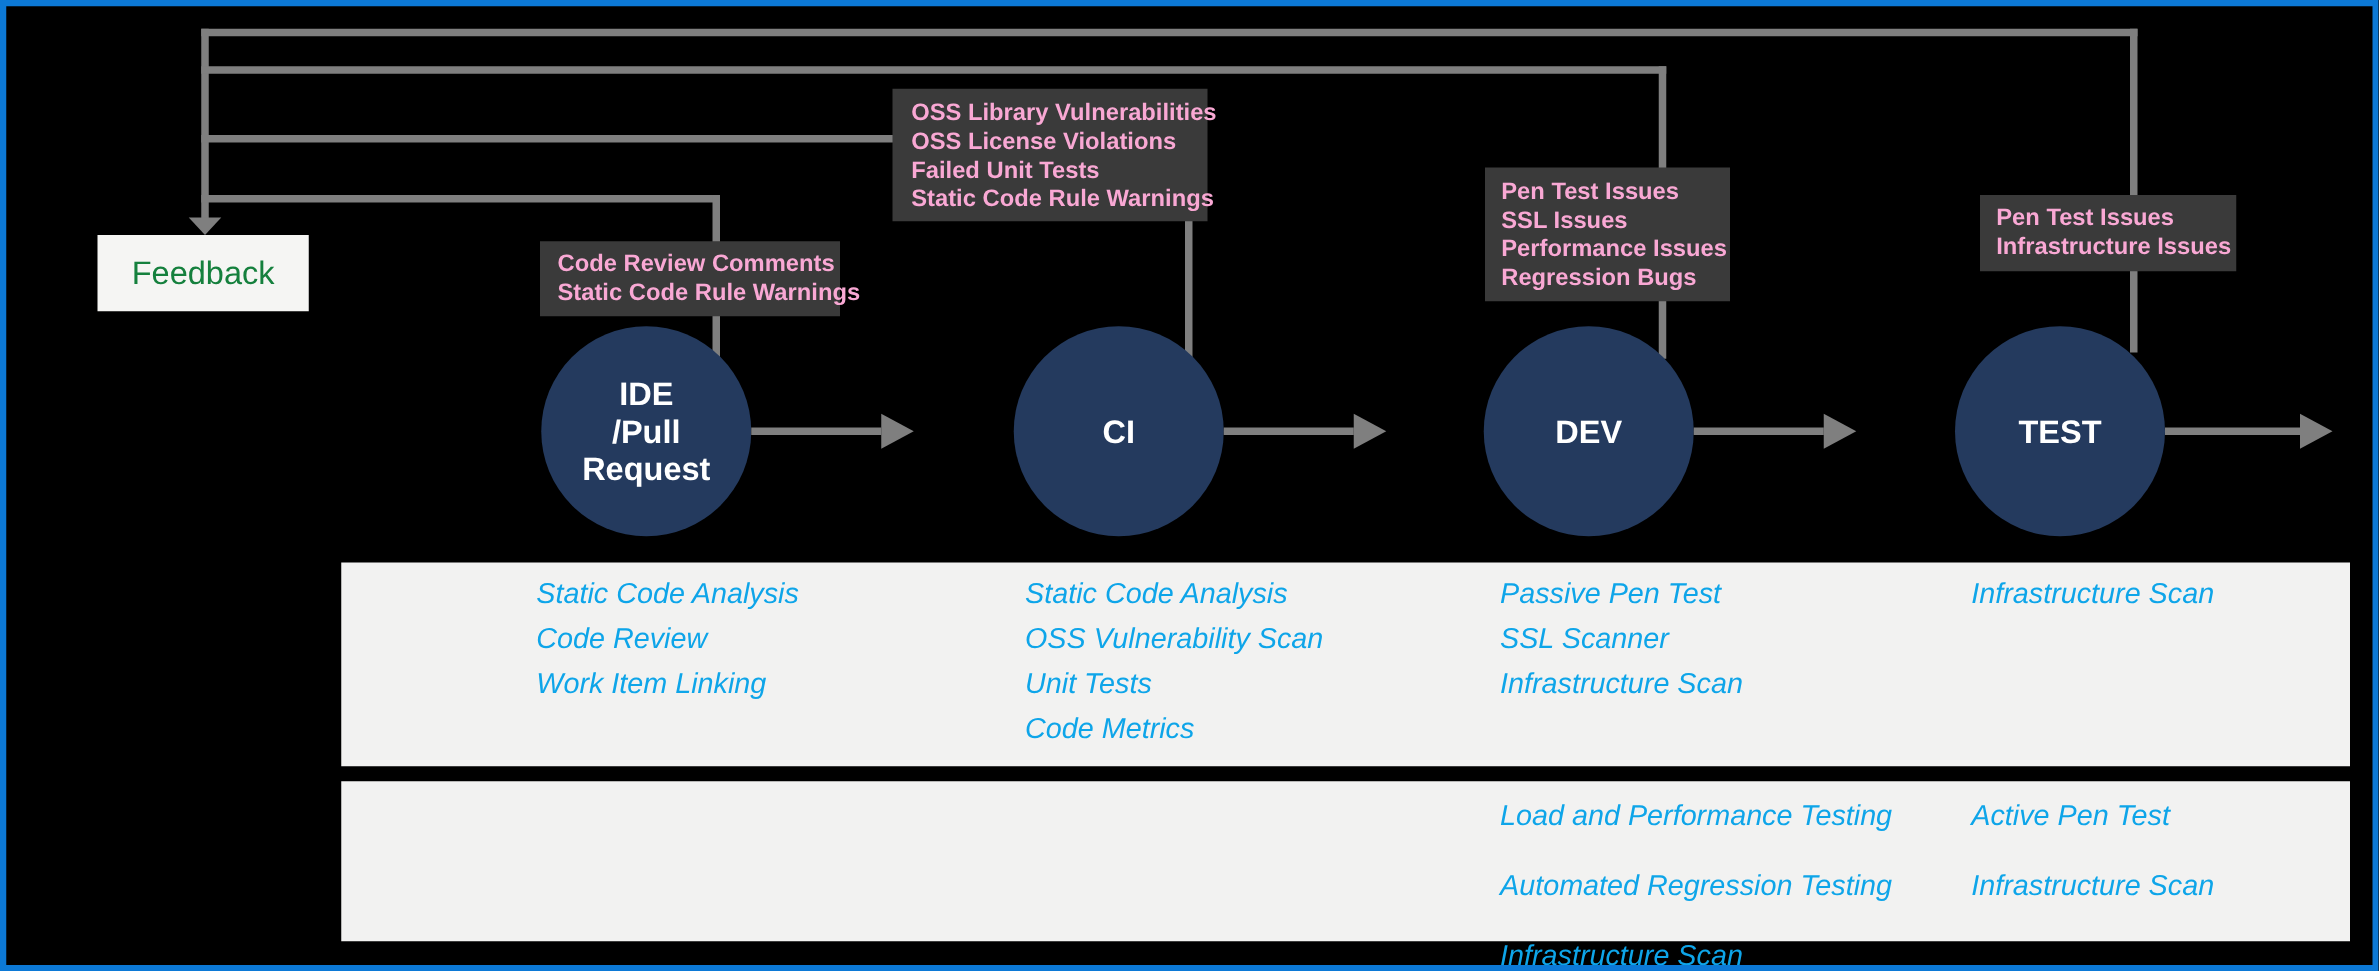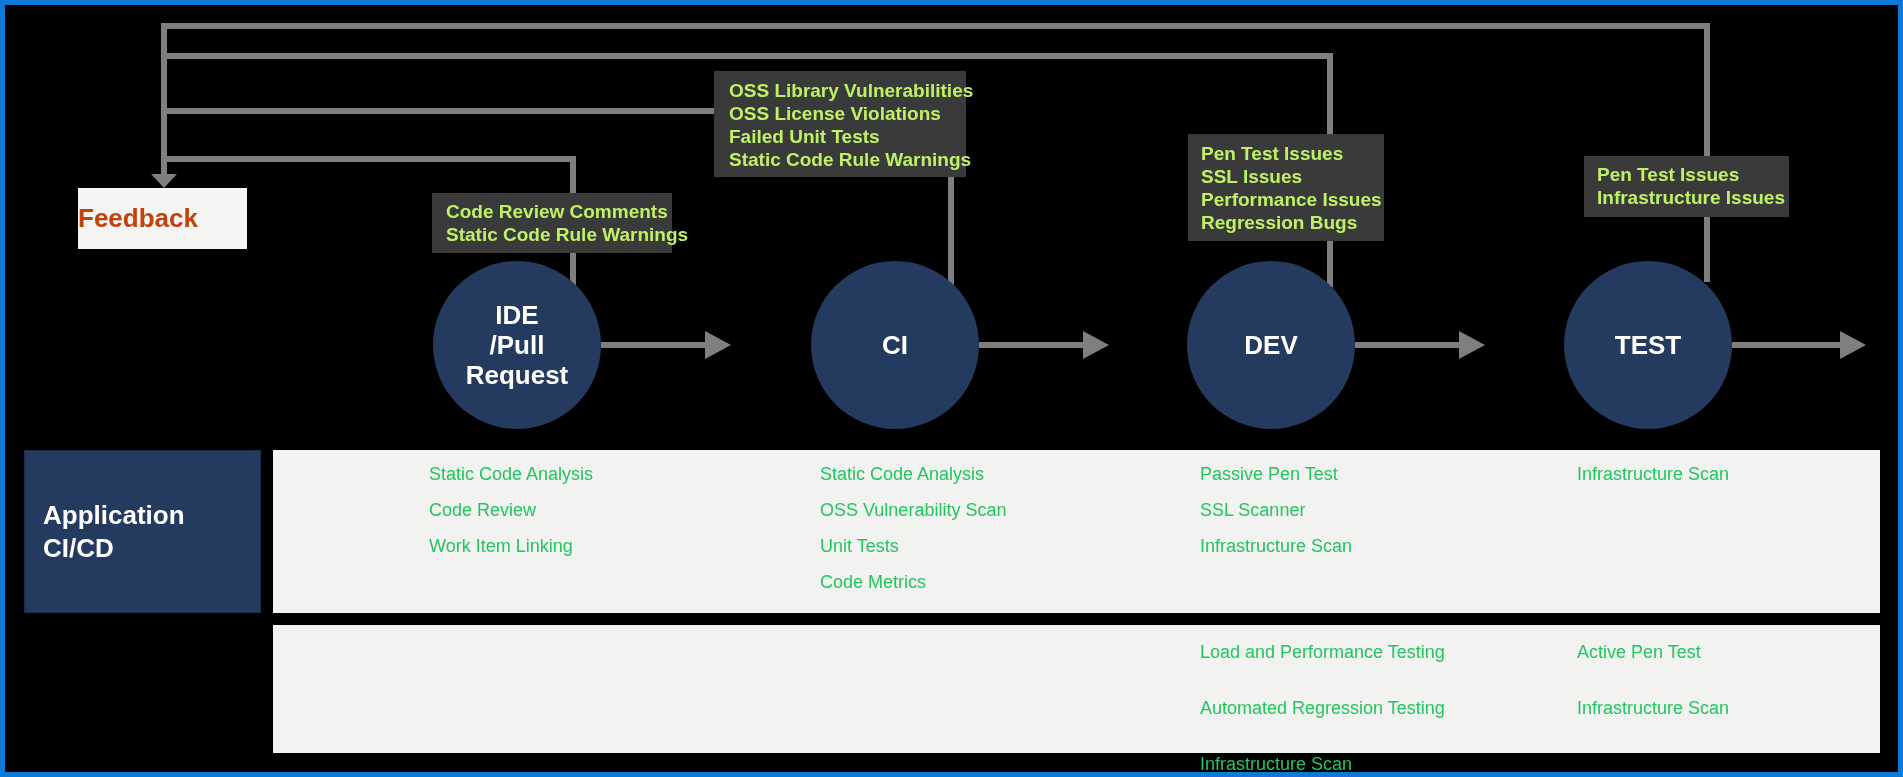--- a/index.html
+++ b/index.html
@@ -25,56 +25,56 @@
   }
   .arrowhead-right{
     position:absolute;width:0;height:0;z-index:3;
     border-top:14px solid transparent;
     border-bottom:14px solid transparent;
     border-left:26px solid #7f7f7f;
   }
   
   .tip{
     position:absolute;z-index:2;
-    background:#3a3a3a;color:#bef264;
+    background:#3a3a3a;color:#f9a8d4;
     font-size:19px;line-height:23px;font-weight:600;
     white-space:pre;
   }
   
   .stage{
     position:absolute;z-index:3;top:261px;
     width:168px;height:168px;border-radius:50%;
     background:#243a5e;
     display:flex;align-items:center;justify-content:center;
     color:#fff;font-size:26px;line-height:30px;font-weight:700;
     text-align:center;white-space:pre-line;
   }
   
   .feedback{
     position:absolute;z-index:2;
     left:78px;top:188px;width:169px;height:61px;
-    background:#f5f5f3;color:#c2410c;
-    display:flex;align-items:center;justify-content:flex-start;
-    font-size:26px;font-weight:700;
+    background:#f5f5f3;color:#15803d;
+    display:flex;align-items:center;justify-content:center;
+    font-size:26px;font-weight:400;
   }
   
   .row-label{
     position:absolute;z-index:1;left:24px;width:237px;
     background:#243a5e;border:1px solid #1b2d4b;box-sizing:border-box;
     color:#fff;font-size:26px;line-height:33px;font-weight:600;
     display:flex;align-items:center;
     padding-left:18px;white-space:pre-line;
   }
   .row-panel{
     position:absolute;z-index:1;left:273px;width:1607px;
     background:#f2f2f1;
   }
   .col-list{
     position:absolute;z-index:2;
-    color:#22c55e;font-size:18px;white-space:pre;
+    color:#0ea5e9;font-size:23px;white-space:pre;font-style:italic;
   }
   .row1-list{top:456px;line-height:36px;}
   .row2-list{top:624px;line-height:56px;}
 </style>
 </head>
 <body>
 
 <div class="canvas">
 
   <div class="line" style="left:161px;top:23px;width:6px;height:152px;"></div>
@@ -114,22 +114,20 @@
 
   <div class="line" style="left:601px;top:342px;width:104px;height:6px;z-index:3;"></div>
   <div class="arrowhead-right" style="left:705px;top:331px;"></div>
   <div class="line" style="left:979px;top:342px;width:104px;height:6px;z-index:3;"></div>
   <div class="arrowhead-right" style="left:1083px;top:331px;"></div>
   <div class="line" style="left:1355px;top:342px;width:104px;height:6px;z-index:3;"></div>
   <div class="arrowhead-right" style="left:1459px;top:331px;"></div>
   <div class="line" style="left:1732px;top:342px;width:108px;height:6px;z-index:3;"></div>
   <div class="arrowhead-right" style="left:1840px;top:331px;"></div>
 
-  <div class="row-label" style="top:450px;height:163px;">Application
-CI/CD</div>
   <div class="row-panel" style="top:450px;height:163px;"></div>
   <div class="col-list row1-list" style="left:429px;">Static Code Analysis
 Code Review
 Work Item Linking</div>
   <div class="col-list row1-list" style="left:820px;">Static Code Analysis
 OSS Vulnerability Scan
 Unit Tests
 Code Metrics</div>
   <div class="col-list row1-list" style="left:1200px;">Passive Pen Test
 SSL Scanner

